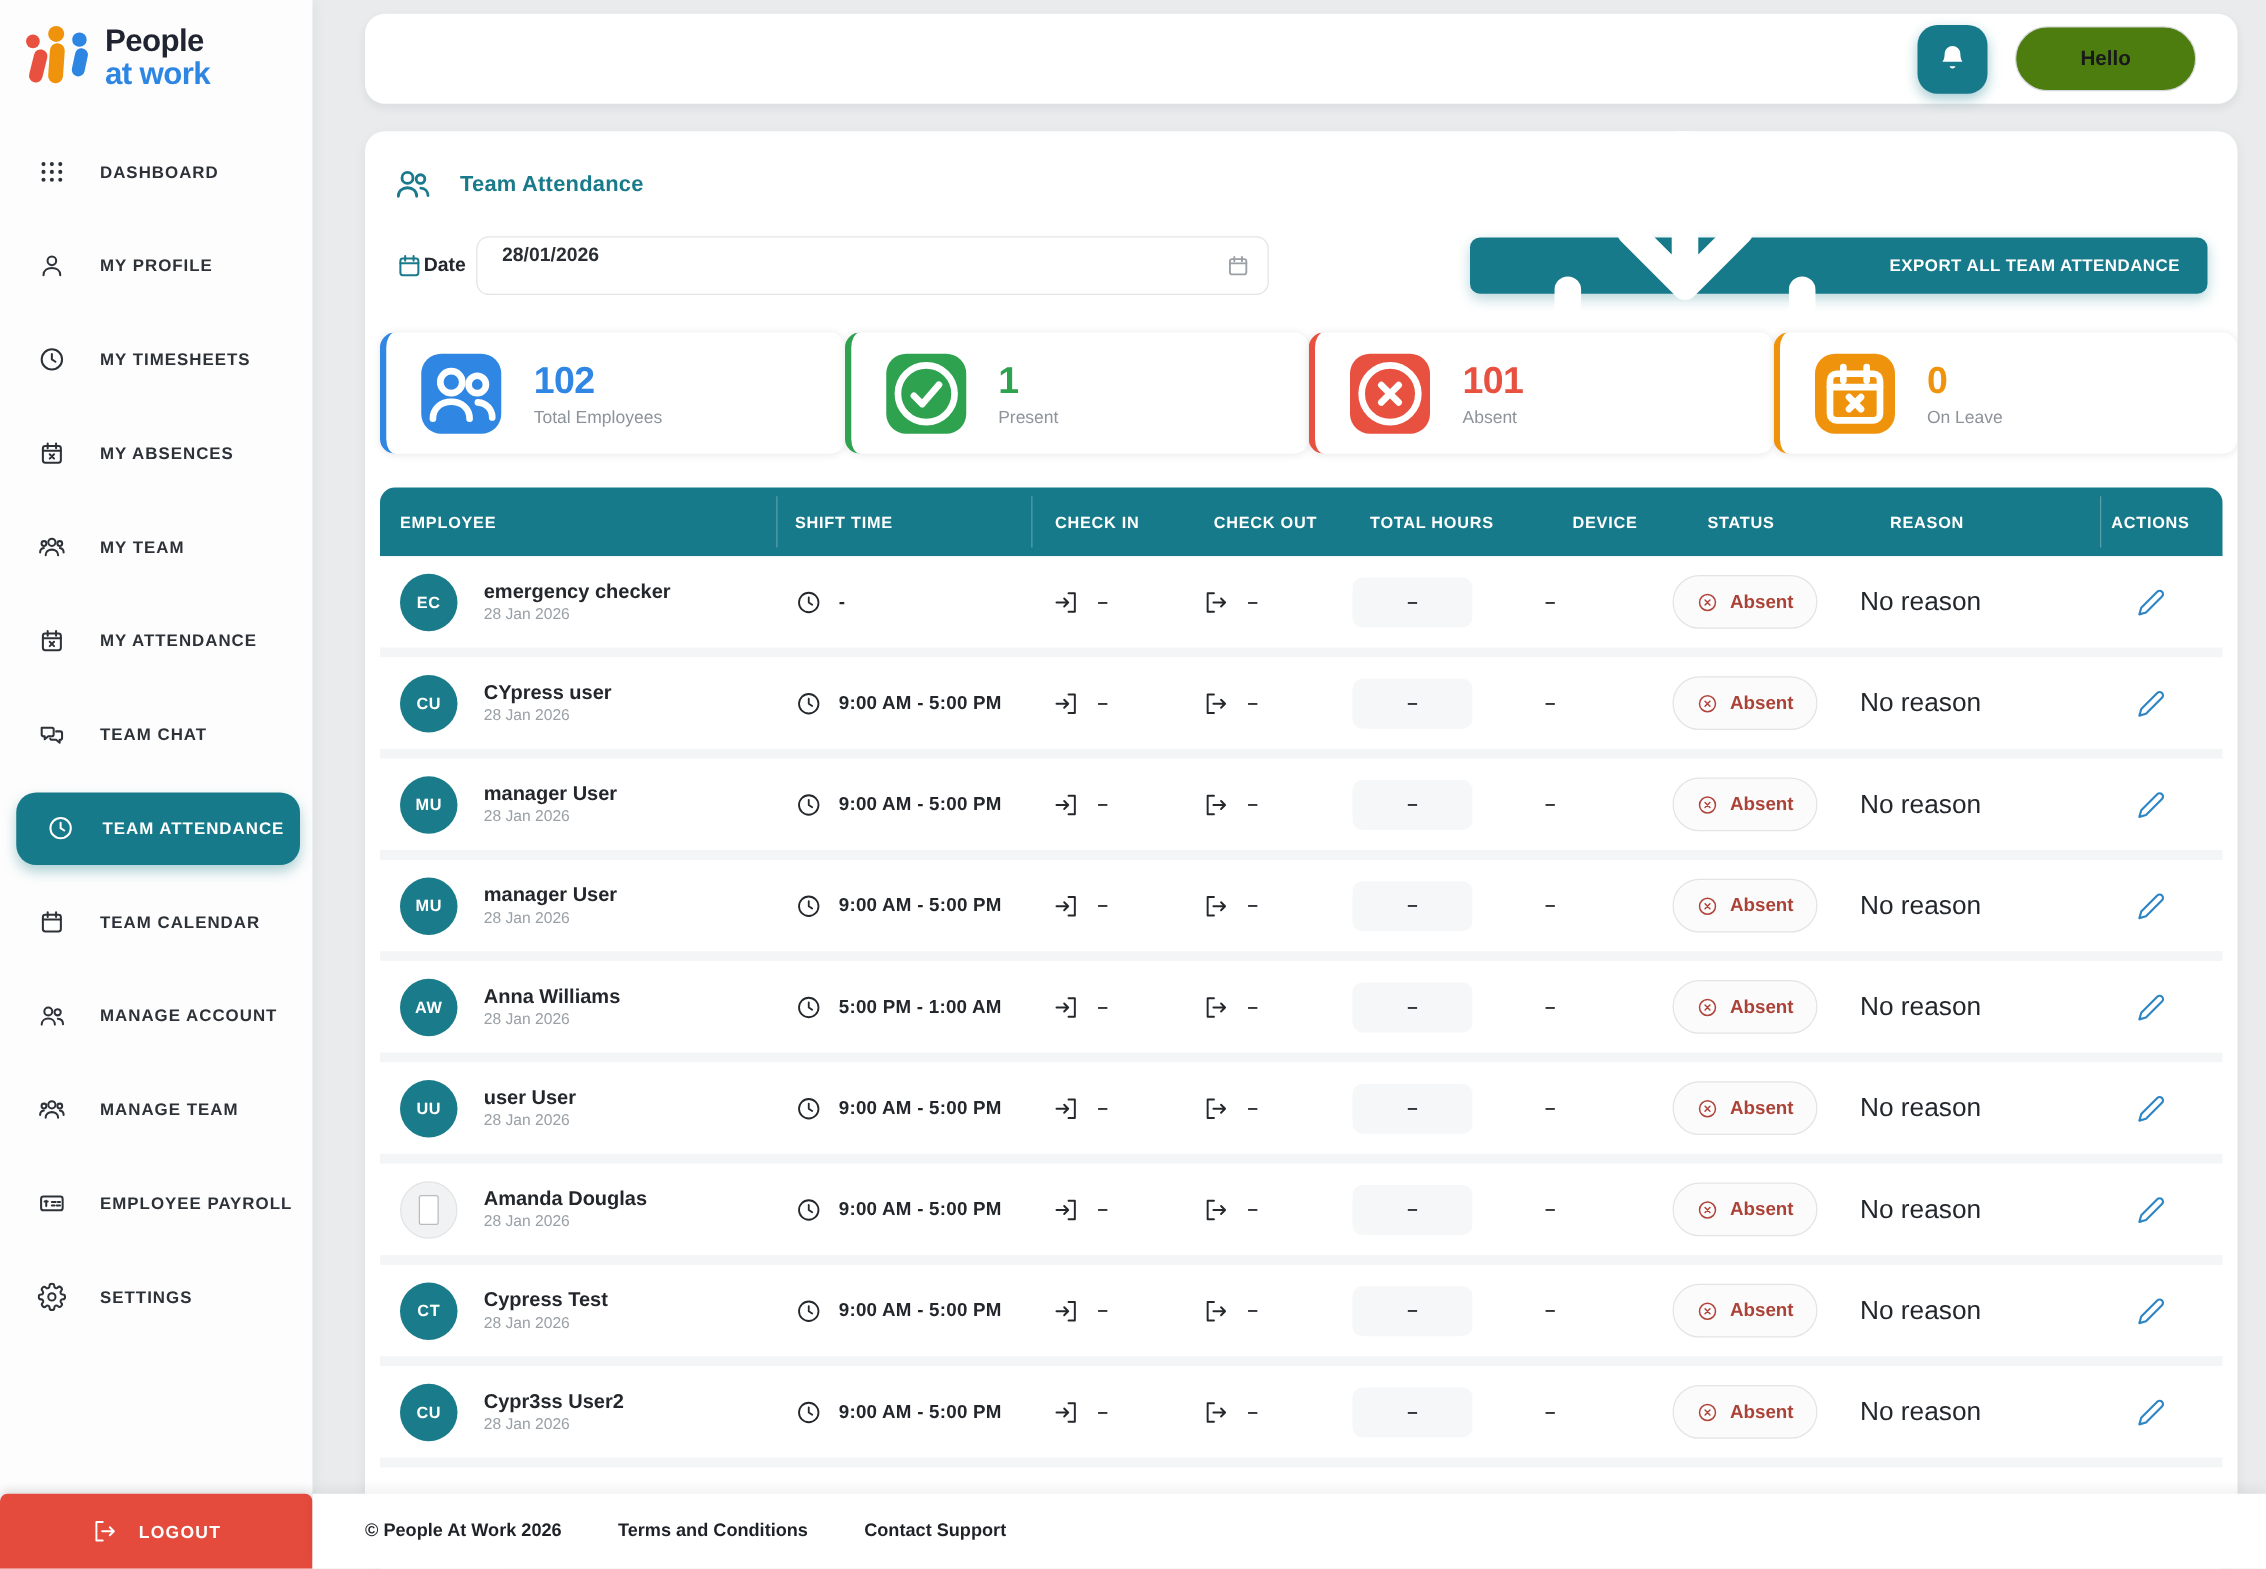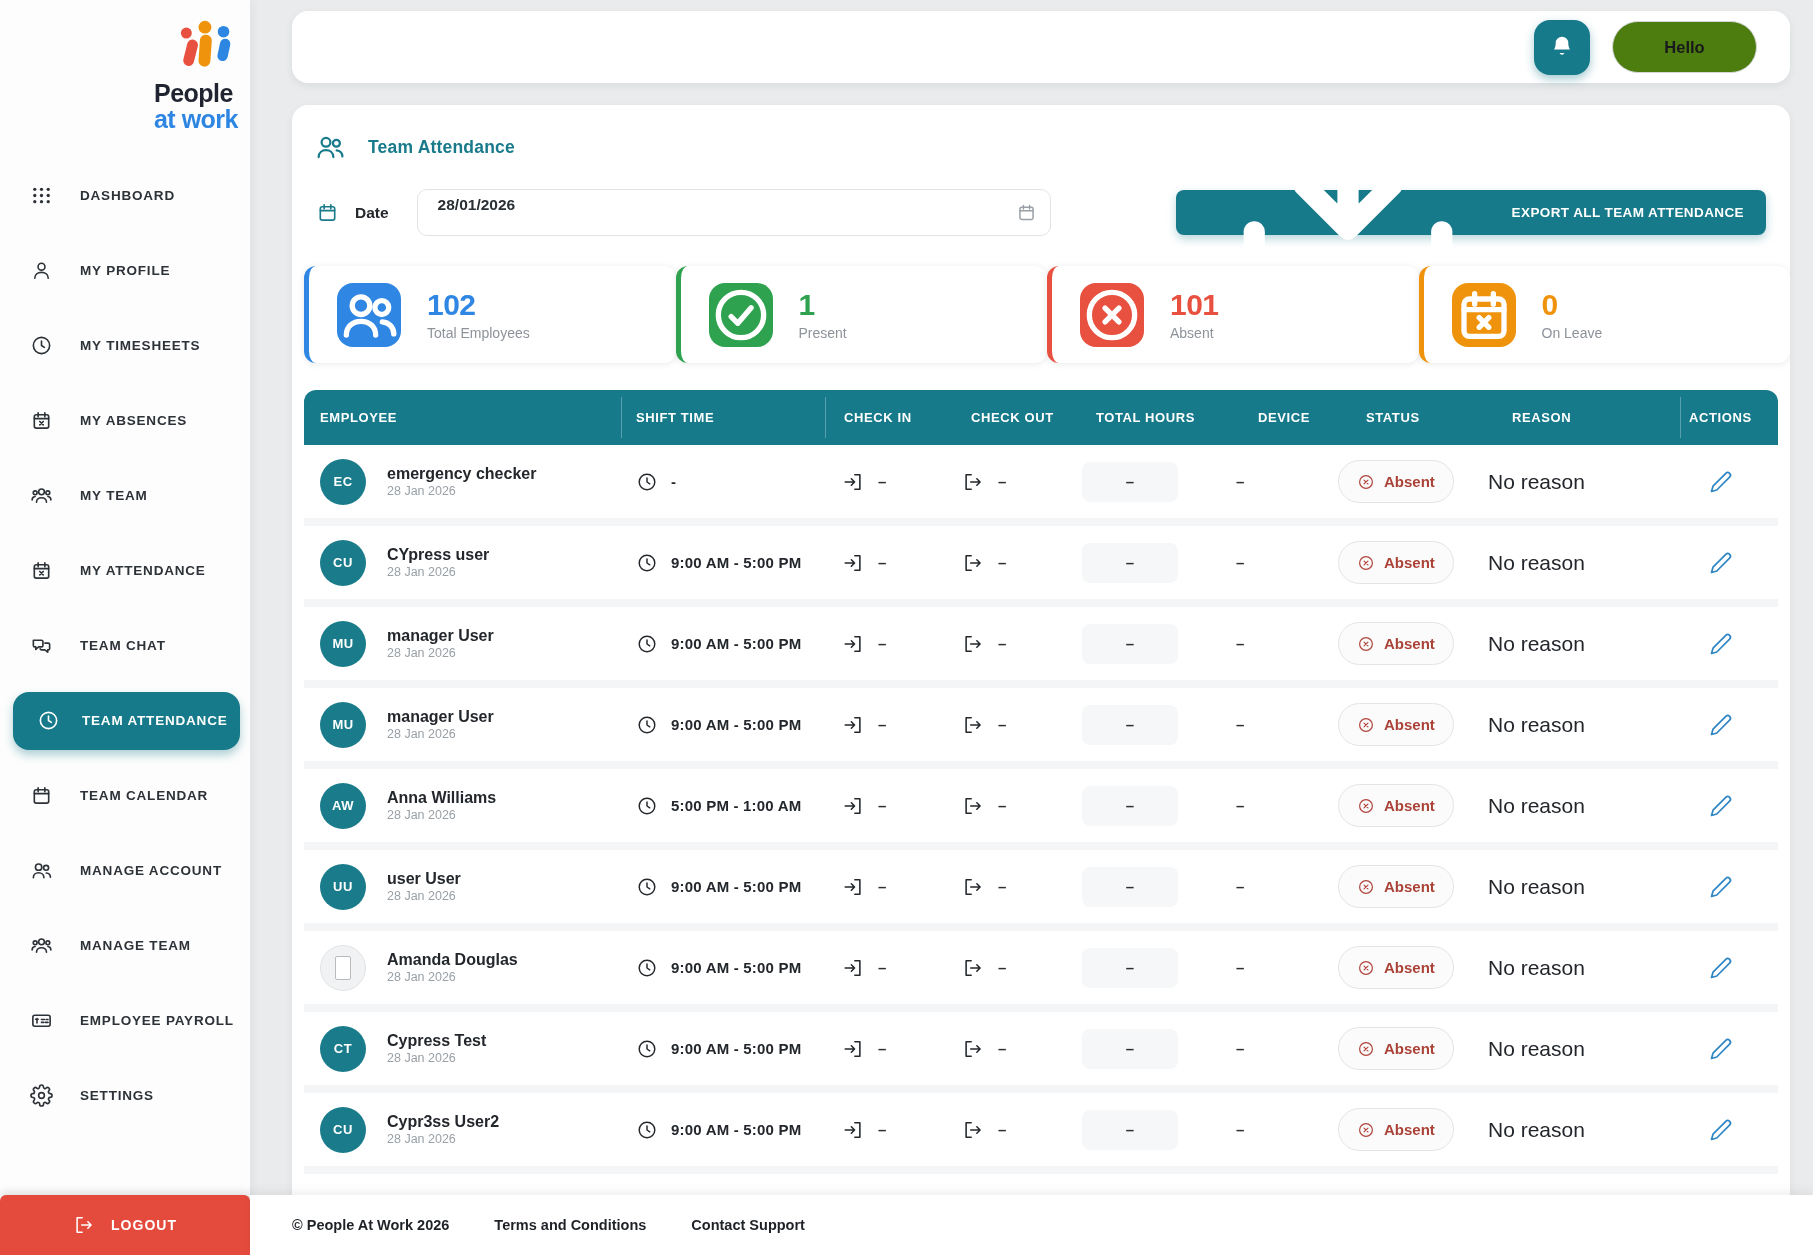--- a/index.html
+++ b/index.html
@@ -3,21 +3,21 @@
 <meta charset="utf-8">
 <style>
   * { margin:0; padding:0; box-sizing:border-box; }
   html,body { width:1813px; height:1255px; overflow:hidden; }
   body { font-family:"Liberation Sans", sans-serif; background:#e9ebec; }
   .app { position:relative; width:1813px; height:1255px; background:#e9ebec; }
 
   
   .sidebar { position:absolute; left:0; top:0; width:250px; height:1255px; background:#fdfdfd;
              box-shadow:2px 0 10px rgba(20,30,40,.05); z-index:30; }
-  .logo { display:flex; align-items:flex-end; padding:20px 12px 0 16px; gap:6px;flex-direction:column; }
+  .logo { display:flex; align-items:flex-start; padding:20px 0 0 16px; gap:6px; }
   .logo-text { line-height:26px; font-weight:800; font-size:25px; letter-spacing:-0.5px; }
   .logo-line1 { color:#1f2430; }
   .logo-line2 { color:#2e86e3; }
   .nav { margin-top:26px; }
   .nav-item { height:75px; display:flex; align-items:center; padding:0 8px 0 30px; cursor:pointer;
               color:#2d3238; }
   .nav-item .nicon { width:23px; height:23px; margin-right:27px; flex:0 0 auto; color:#2d3238; }
   .nav-item .nlabel { font-size:13.5px; font-weight:700; letter-spacing:.8px; white-space:nowrap; }
   .nav-item.active { height:58px; margin:8.5px 10px 8.5px 13px; padding-left:24px; background:#177a8a;
                      border-radius:16px; color:#fff; box-shadow:0 5px 10px rgba(23,122,138,.35); }
@@ -43,21 +43,21 @@
                color:#17191c; cursor:pointer; margin-right:33px; }
 
   .card { position:absolute; left:42px; right:23px; top:105px; height:1150px; background:#fff;
           border-radius:16px; box-shadow:0 3px 10px rgba(30,40,50,.06); overflow:hidden; }
 
   .title-row { display:flex; align-items:center; gap:22px; padding:26px 24px 0 22px; }
   .title-row .ticon { width:32px; height:32px; color:#187a8a; }
   .page-title { font-size:17.5px; font-weight:700; color:#187a8a; letter-spacing:.2px; }
 
   .controls { display:flex; align-items:center; padding:26px 24px 0 24px; }
-  .date-label-wrap { display:flex; align-items:center; gap:16px; margin-right:28px; }
+  .date-label-wrap { display:flex; align-items:center; margin-right:8px; }
   .date-label-wrap .dicon { width:23px; height:23px; color:#187a8a; }
   .date-label { font-size:15.5px; font-weight:700; color:#23272c; }
   .date-input-wrap { position:relative; width:634px; }
   .date-input { width:100%; height:47px; border:1.5px solid #e1e3e5; border-radius:10px; padding:0 44px 15px 20px;
                 font-family:"Liberation Sans", sans-serif; font-size:15.5px; font-weight:600; color:#2a2f35;
                 background:#fff; outline:none; }
   .date-input-cal { position:absolute; right:14px; top:13px; width:21px; height:21px; color:#9aa0a6; cursor:pointer; }
   .export-btn { margin-left:auto; height:45px; padding:0 22px; background:#177a8a; border:none; border-radius:8px;
                 color:#fff; font-family:"Liberation Sans", sans-serif; font-size:13.5px; font-weight:700;
                 letter-spacing:.4px; display:flex; align-items:center; gap:14px; cursor:pointer;

